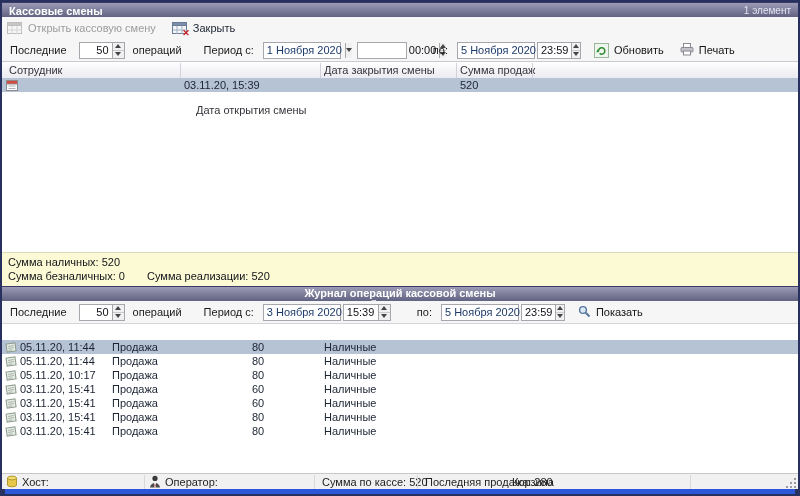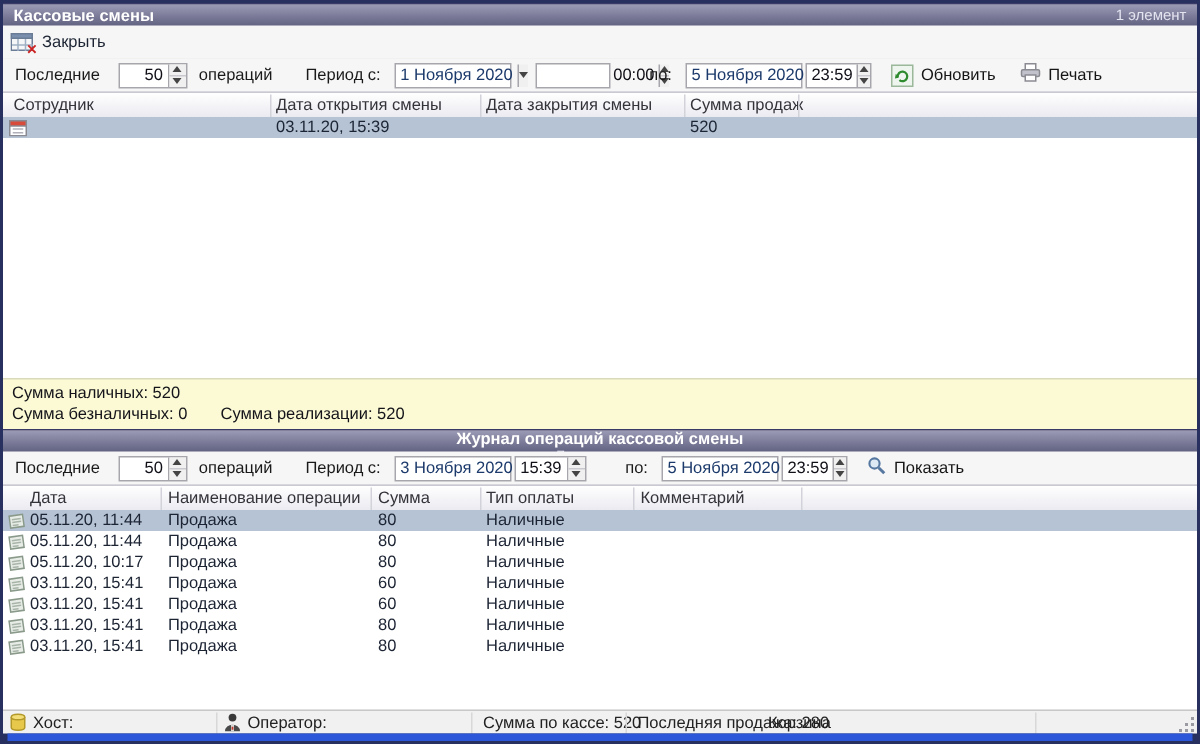--- a/index.html
+++ b/index.html
@@ -64,20 +64,32 @@
 <body>
 
 <div class="window">
 
   <div class="abs sec-header" style="top:0;">
     <span class="sec-title">Кассовые смены</span>
     <span class="sec-count">1 элемент</span>
   </div>
 
   <div class="abs toolbar" style="top:15px;">
+    <span class="tbtn disabled">
+      <span class="ticon">
+        <svg width="16" height="13">
+            <rect x="0.5" y="0.5" width="14" height="11" fill="#f4f6f8" stroke="#6b7c96"></rect>
+            <rect x="0.5" y="0.5" width="14" height="3" fill="#7a8fae" stroke="#6b7c96"></rect>
+            <line x1="5" y1="4" x2="5" y2="12" stroke="#9fb0c4"></line>
+            <line x1="10" y1="4" x2="10" y2="12" stroke="#9fb0c4"></line>
+            <line x1="1" y1="8" x2="15" y2="8" stroke="#9fb0c4"></line>
+          </svg>
+      </span>
+      <span>Открыть кассовую смену</span>
+    </span>
     <span class="tbtn">
       <span class="ticon">
         <svg width="16" height="13">
             <rect x="0.5" y="0.5" width="14" height="11" fill="#f4f6f8" stroke="#6b7c96"></rect>
             <rect x="0.5" y="0.5" width="14" height="3" fill="#7a8fae" stroke="#6b7c96"></rect>
             <line x1="5" y1="4" x2="5" y2="12" stroke="#9fb0c4"></line>
             <line x1="10" y1="4" x2="10" y2="12" stroke="#9fb0c4"></line>
             <line x1="1" y1="8" x2="15" y2="8" stroke="#9fb0c4"></line>
           </svg>
         <span class="xbadge">✕</span>
@@ -152,21 +164,21 @@
             <rect x="1" y="4.5" width="12" height="4.5" rx="1" fill="#c2c2cc" stroke="#8a8a92"></rect>
             <rect x="3.5" y="8" width="7" height="4" fill="#fff" stroke="#8a8a92"></rect>
           </svg>
       </span>
       <span>Печать</span>
     </span>
   </div>
 
   <div class="abs thead" style="top:59px;">
     <span class="th" style="left:7px;">Сотрудник</span>
-    <span class="th" style="left:182px;">Дата открытия смены</span>
+    <span class="th" style="left:194px;margin-top:40px;">Дата открытия смены</span>
     <span class="th" style="left:322px;">Дата закрытия смены</span>
     <span class="th" style="left:458px;">Сумма продаж</span>
     <i class="colsep" style="left:178px;"></i>
       <i class="colsep" style="left:318px;"></i>
     <i class="colsep" style="left:454px;"></i>
       <i class="colsep" style="left:530px;"></i>
   </div>
 
   <div class="abs" style="top:76px;left:0;right:0;">
     <div class="trow sel">
@@ -249,32 +261,20 @@
       <span>
         <svg width="13" height="13">
             <circle cx="5" cy="5" r="3.4" fill="#dce8f4" stroke="#5577a0" stroke-width="1.4"></circle>
             <line x1="7.8" y1="7.8" x2="11.5" y2="11.5" stroke="#5577a0" stroke-width="2"></line>
           </svg>
       </span>
       <span>Показать</span>
     </span>
   </div>
 
-  <div class="abs thead" style="top:321px;">
-    <span class="th" style="left:18px;">Дата</span>
-    <span class="th" style="left:110px;">Наименование операции</span>
-    <span class="th" style="left:250px;">Сумма</span>
-    <span class="th" style="left:322px;">Тип оплаты</span>
-    <span class="th" style="left:425px;">Комментарий</span>
-    <i class="colsep" style="left:105px;"></i>
-      <i class="colsep" style="left:245px;"></i>
-    <i class="colsep" style="left:318px;"></i>
-      <i class="colsep" style="left:420px;"></i>
-    <i class="colsep" style="left:532px;"></i>
-  </div>
 
   <div class="abs" style="top:338px;left:0;right:0;">
 
     <div class="trow sel">
       <span class="rowicon" style="left:3px;"><svg width="12" height="12">
             <g transform="rotate(-8 6 6)">
               <rect x="1.5" y="2.5" width="9" height="8" fill="#e7ece7" stroke="#8a9a8a"></rect>
               <line x1="3" y1="5" x2="9" y2="5" stroke="#a8b4a8"></line>
               <line x1="3" y1="7" x2="9" y2="7" stroke="#a8b4a8"></line>
               <line x1="3" y1="9" x2="7" y2="9" stroke="#a8b4a8"></line>

